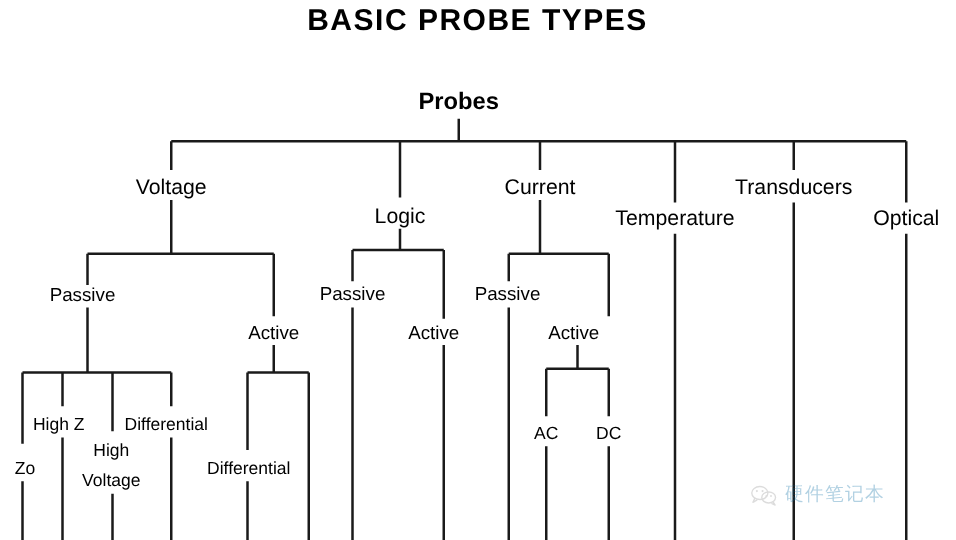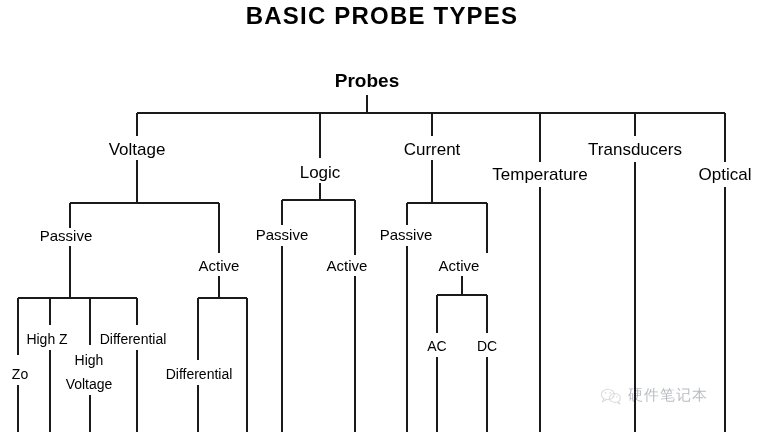--- a/index.html
+++ b/index.html
@@ -35,21 +35,21 @@
     font-size:14px;fill:#000000;text-anchor:middle;
   }
   .wm-wrap{
     position:absolute;left:600px;top:386px;
     display:flex;align-items:center;gap:6px;
     opacity:.30;pointer-events:none;
   }
   .wm-logo{width:22px;height:18px;flex:0 0 auto;}
   .wm-txt{
     font-family:Liberation Sans, sans-serif;
-    font-size:15px;color:#0f172a;white-space:nowrap;letter-spacing:1px;
+    font-size:15px;color:#0369a1;white-space:nowrap;letter-spacing:1px;
   }
 </style>
 </head>
 <body>
 
 <div id="stage">
 
   <svg id="tree" viewBox="0 0 765 432">
 
     <text class="ttl" x="382" y="24">BASIC PROBE TYPES</text>

